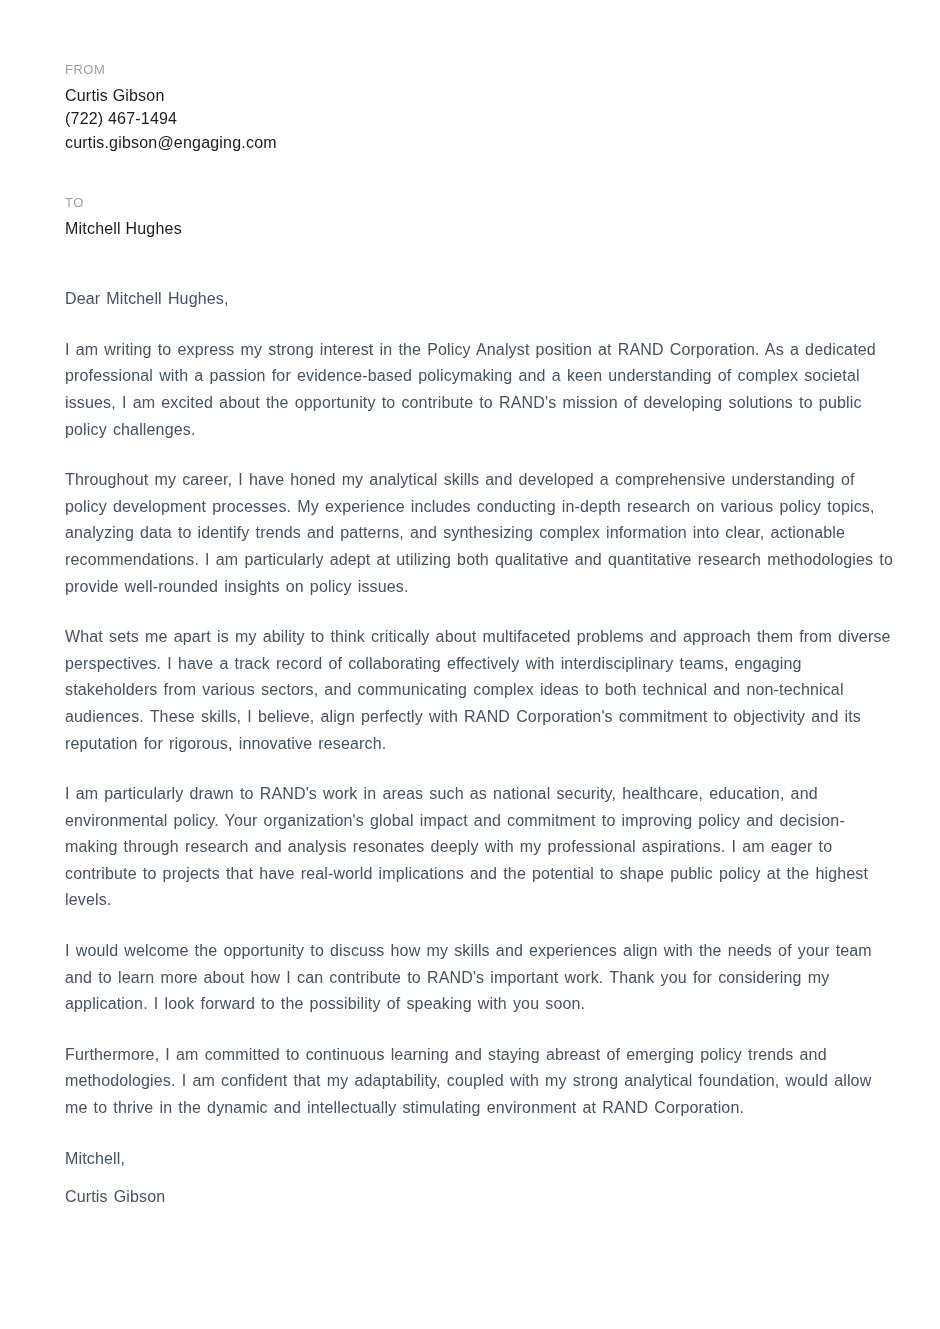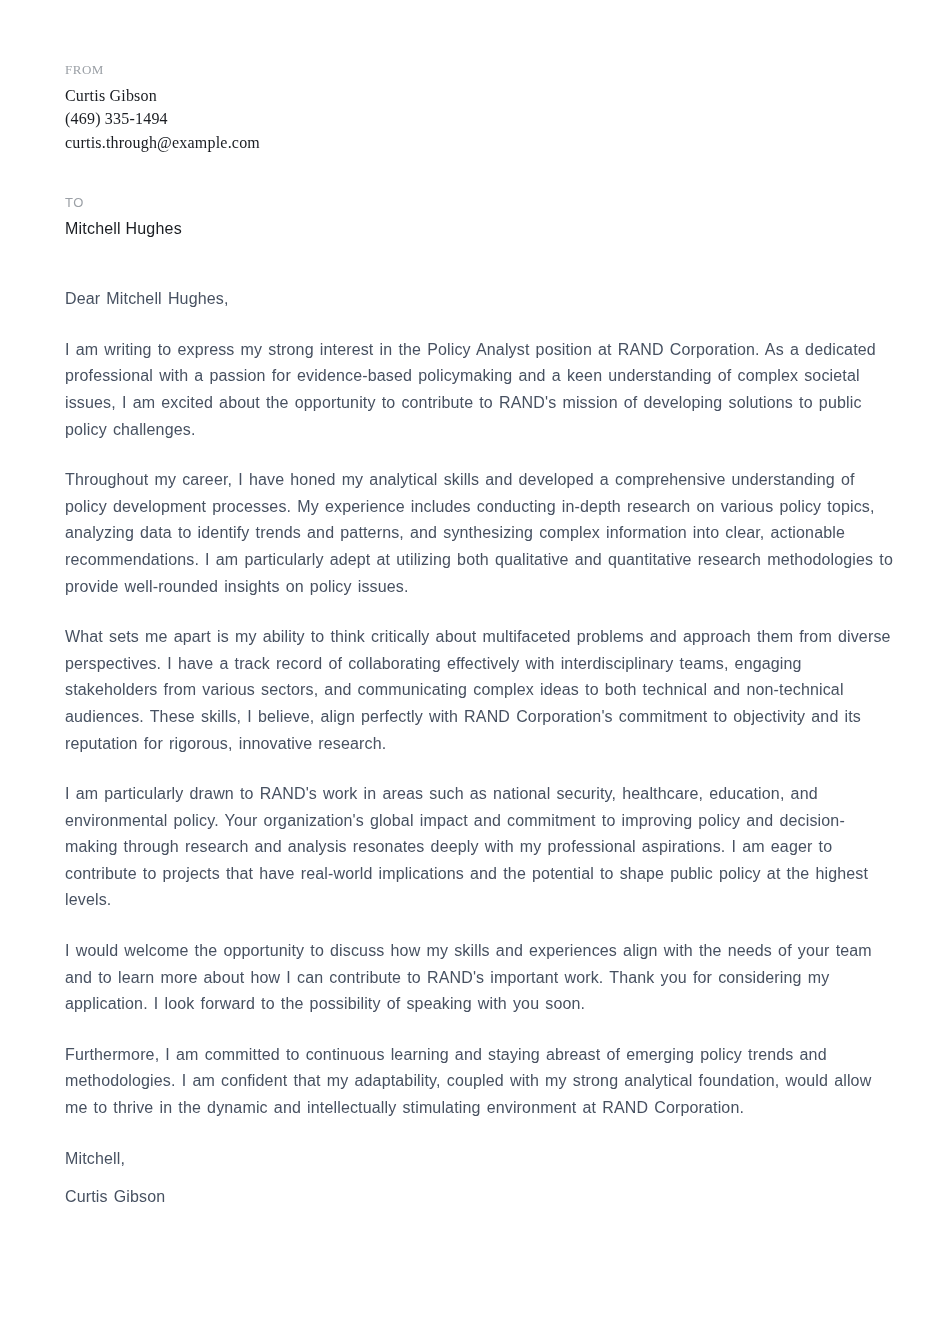--- a/index.html
+++ b/index.html
@@ -28,21 +28,21 @@
     color: #9ba0a6;
     margin: 0 0 6px 0;
   }
   .contact-line {
     font-size: 16px;
     line-height: 23.3px;
     letter-spacing: 0.2px;
     color: #191c21;
     margin: 0;
   }
-  .sender-block { margin: 0 0 41px 0; font-family: Liberation Serif, serif; }
+  .sender-block { margin: 0 0 41px 0; }
   .recipient-block { margin: 0 0 46px 0; }
   .letter-body {
     width: 828px;
     font-size: 16px;
     line-height: 26.6px;
     letter-spacing: 0.15px;
     word-spacing: 1.5px;
     color: #475161;
     text-align: left;
   }
@@ -52,22 +52,22 @@
   .signature { margin: 0; }
 </style>
 </head>
 <body>
 
 <div class="page">
 
   <div class="sender-block">
     <p class="block-label">FROM</p>
     <p class="contact-line">Curtis Gibson</p>
-    <p class="contact-line">(469) 335-1494</p>
-    <p class="contact-line">curtis.through@example.com</p>
+    <p class="contact-line">(722) 467-1494</p>
+    <p class="contact-line">curtis.gibson@engaging.com</p>
   </div>
 
   <div class="recipient-block">
     <p class="block-label">TO</p>
     <p class="contact-line">Mitchell Hughes</p>
   </div>
 
   <div class="letter-body">
     <p class="salutation">Dear Mitchell Hughes,</p>
     <div>

